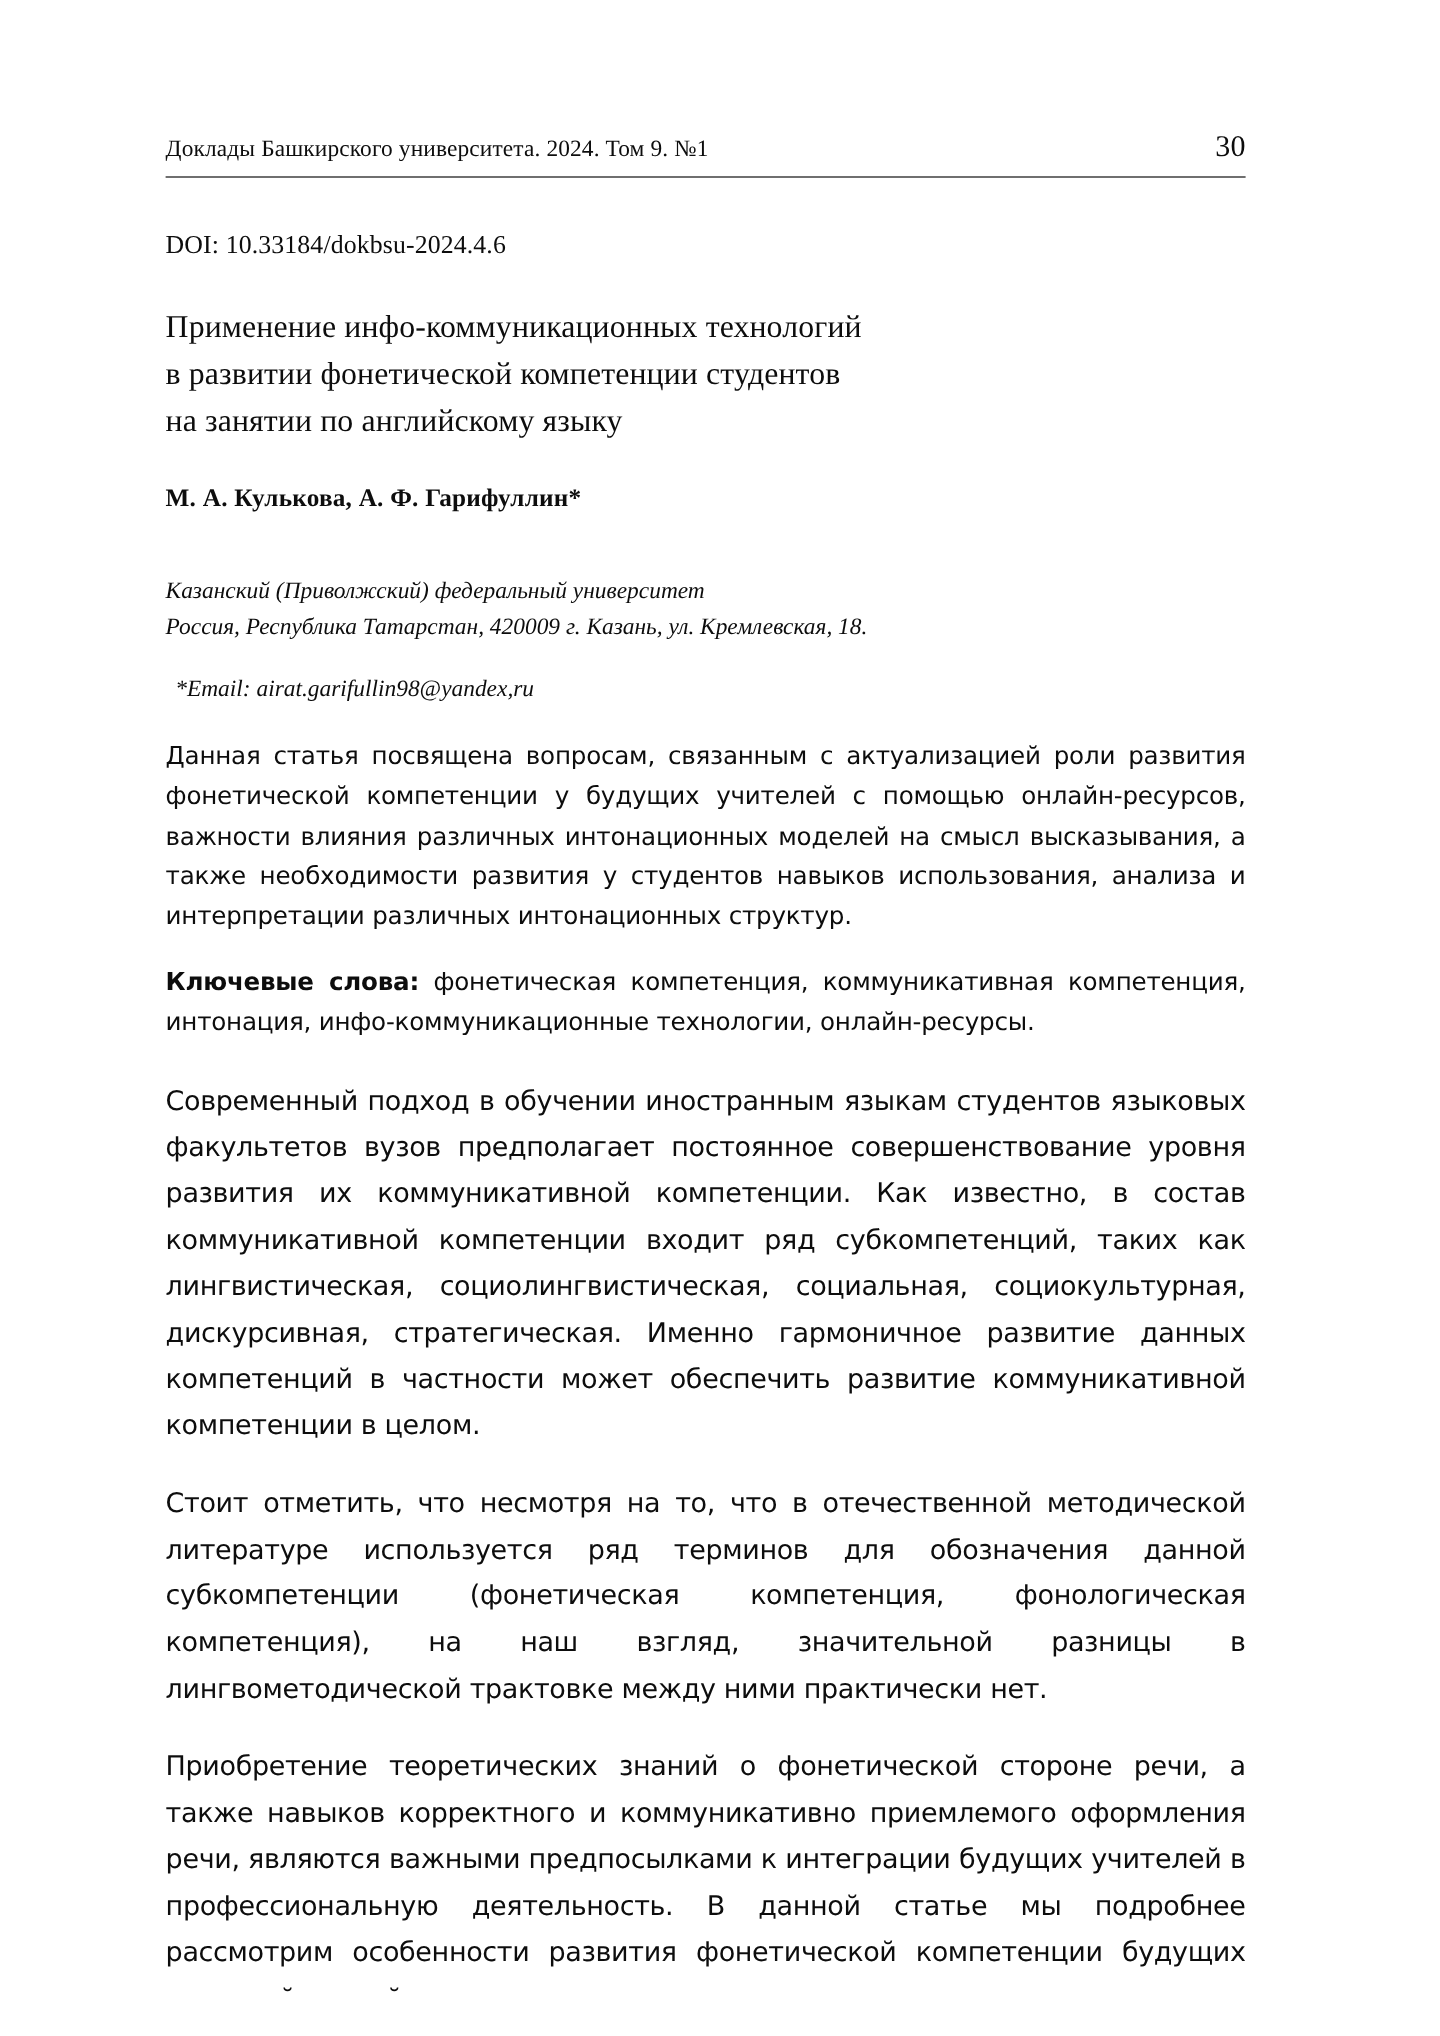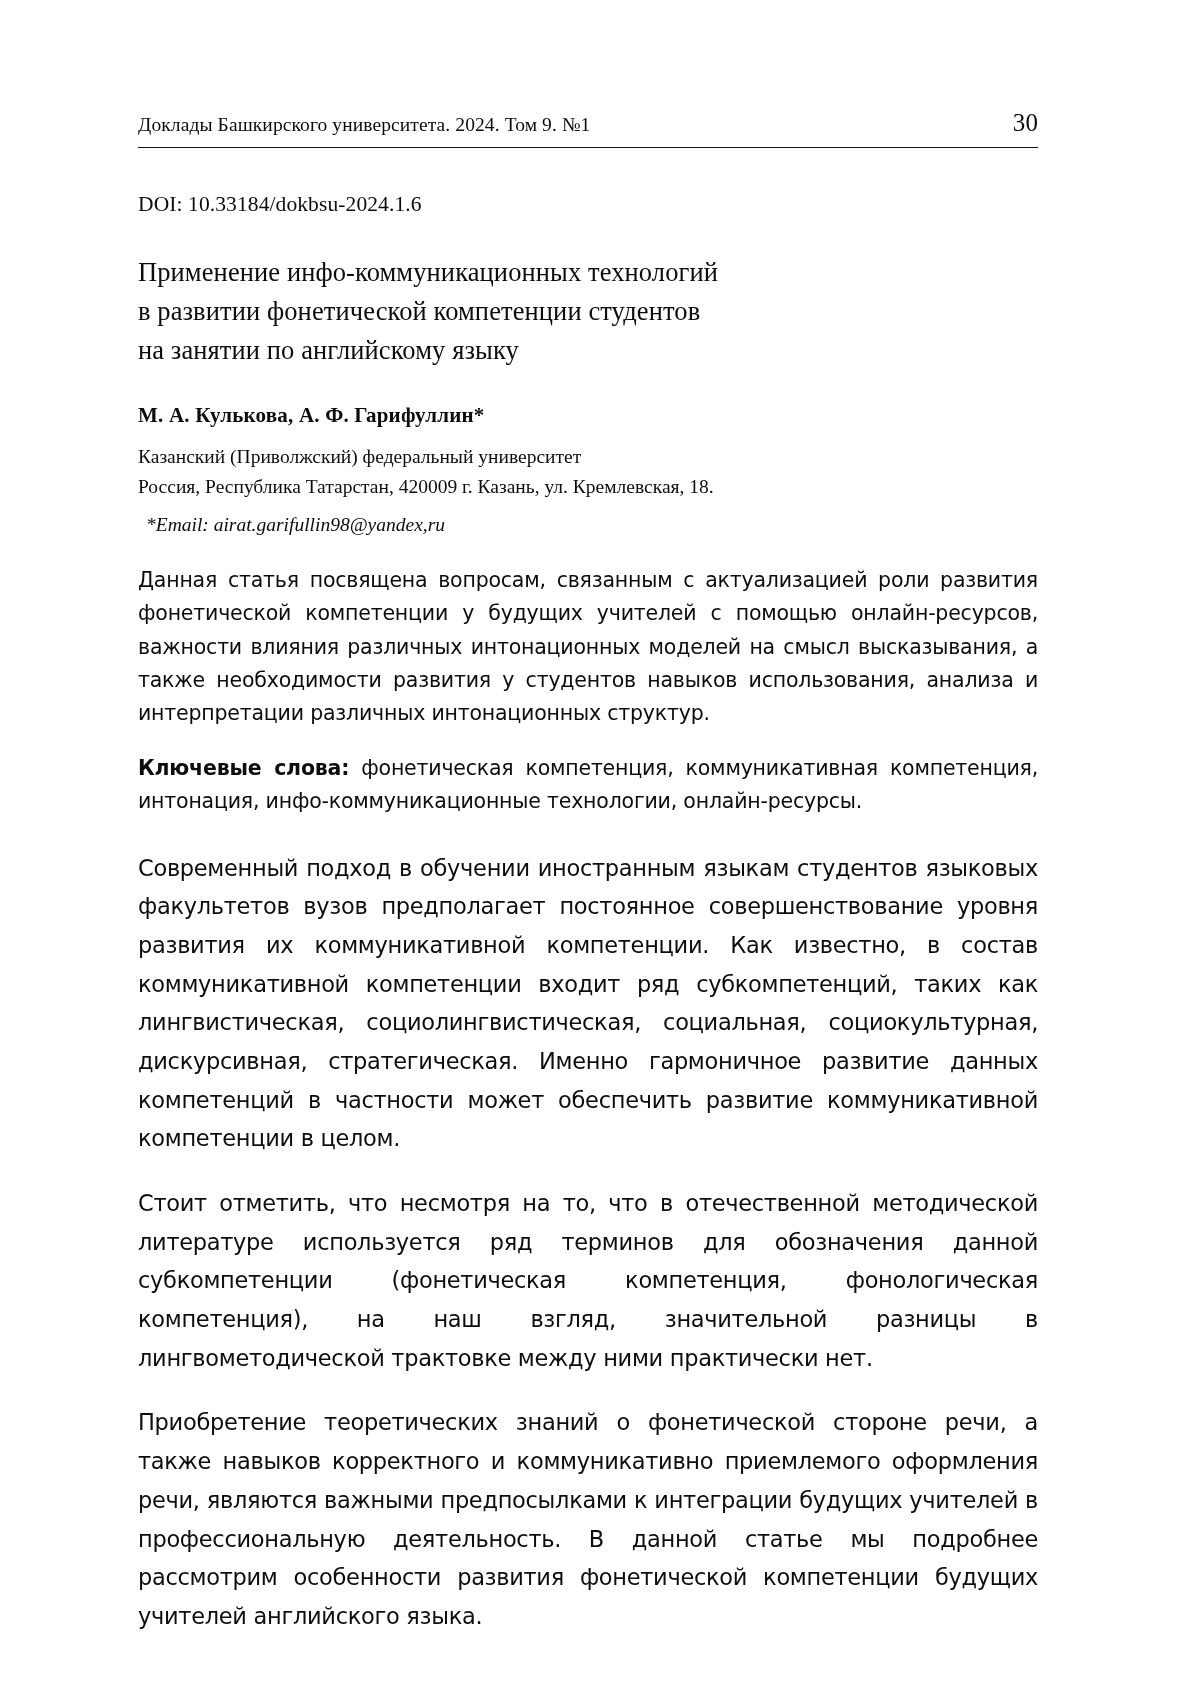--- a/index.html
+++ b/index.html
@@ -59,28 +59,29 @@
   
   .authors {
     margin-top: 32px;
     font-size: 21px;
     font-weight: bold;
     letter-spacing: 0.2px;
   }
 
   
   .affil {
-    margin-top: 14px;
+    margin-top: 50px;
     font-size: 19.5px;
+    font-style: italic;
     line-height: 1.55;
   }
   .affil .line { display: block; }
 
   .email {
-    margin-top: 12px;
+    margin-top: 26px;
     margin-left: 8px;
     font-size: 19.5px;
     font-style: italic;
   }
 
   
   .abstract {
     margin-top: 28px;
     font-size: 20.5px;
     line-height: 1.62;
@@ -117,21 +118,21 @@
 <body>
 
 <div class="page">
   <div class="content">
 
     <div class="runhead">
       <span class="journal">Доклады Башкирского университета. 2024. Том 9. №1</span>
       <span class="pageno">30</span>
     </div>
 
-    <div class="doi">DOI: 10.33184/dokbsu-2024.1.6</div>
+    <div class="doi">DOI: 10.33184/dokbsu-2024.4.6</div>
 
     <h1 class="title">
       <span class="line">Применение инфо-коммуникационных технологий</span>
       <span class="line">в развитии фонетической компетенции студентов</span>
       <span class="line">на занятии по английскому языку</span>
     </h1>
 
     <div class="authors">М. А. Кулькова, А. Ф. Гарифуллин*</div>
 
     <div class="affil">

